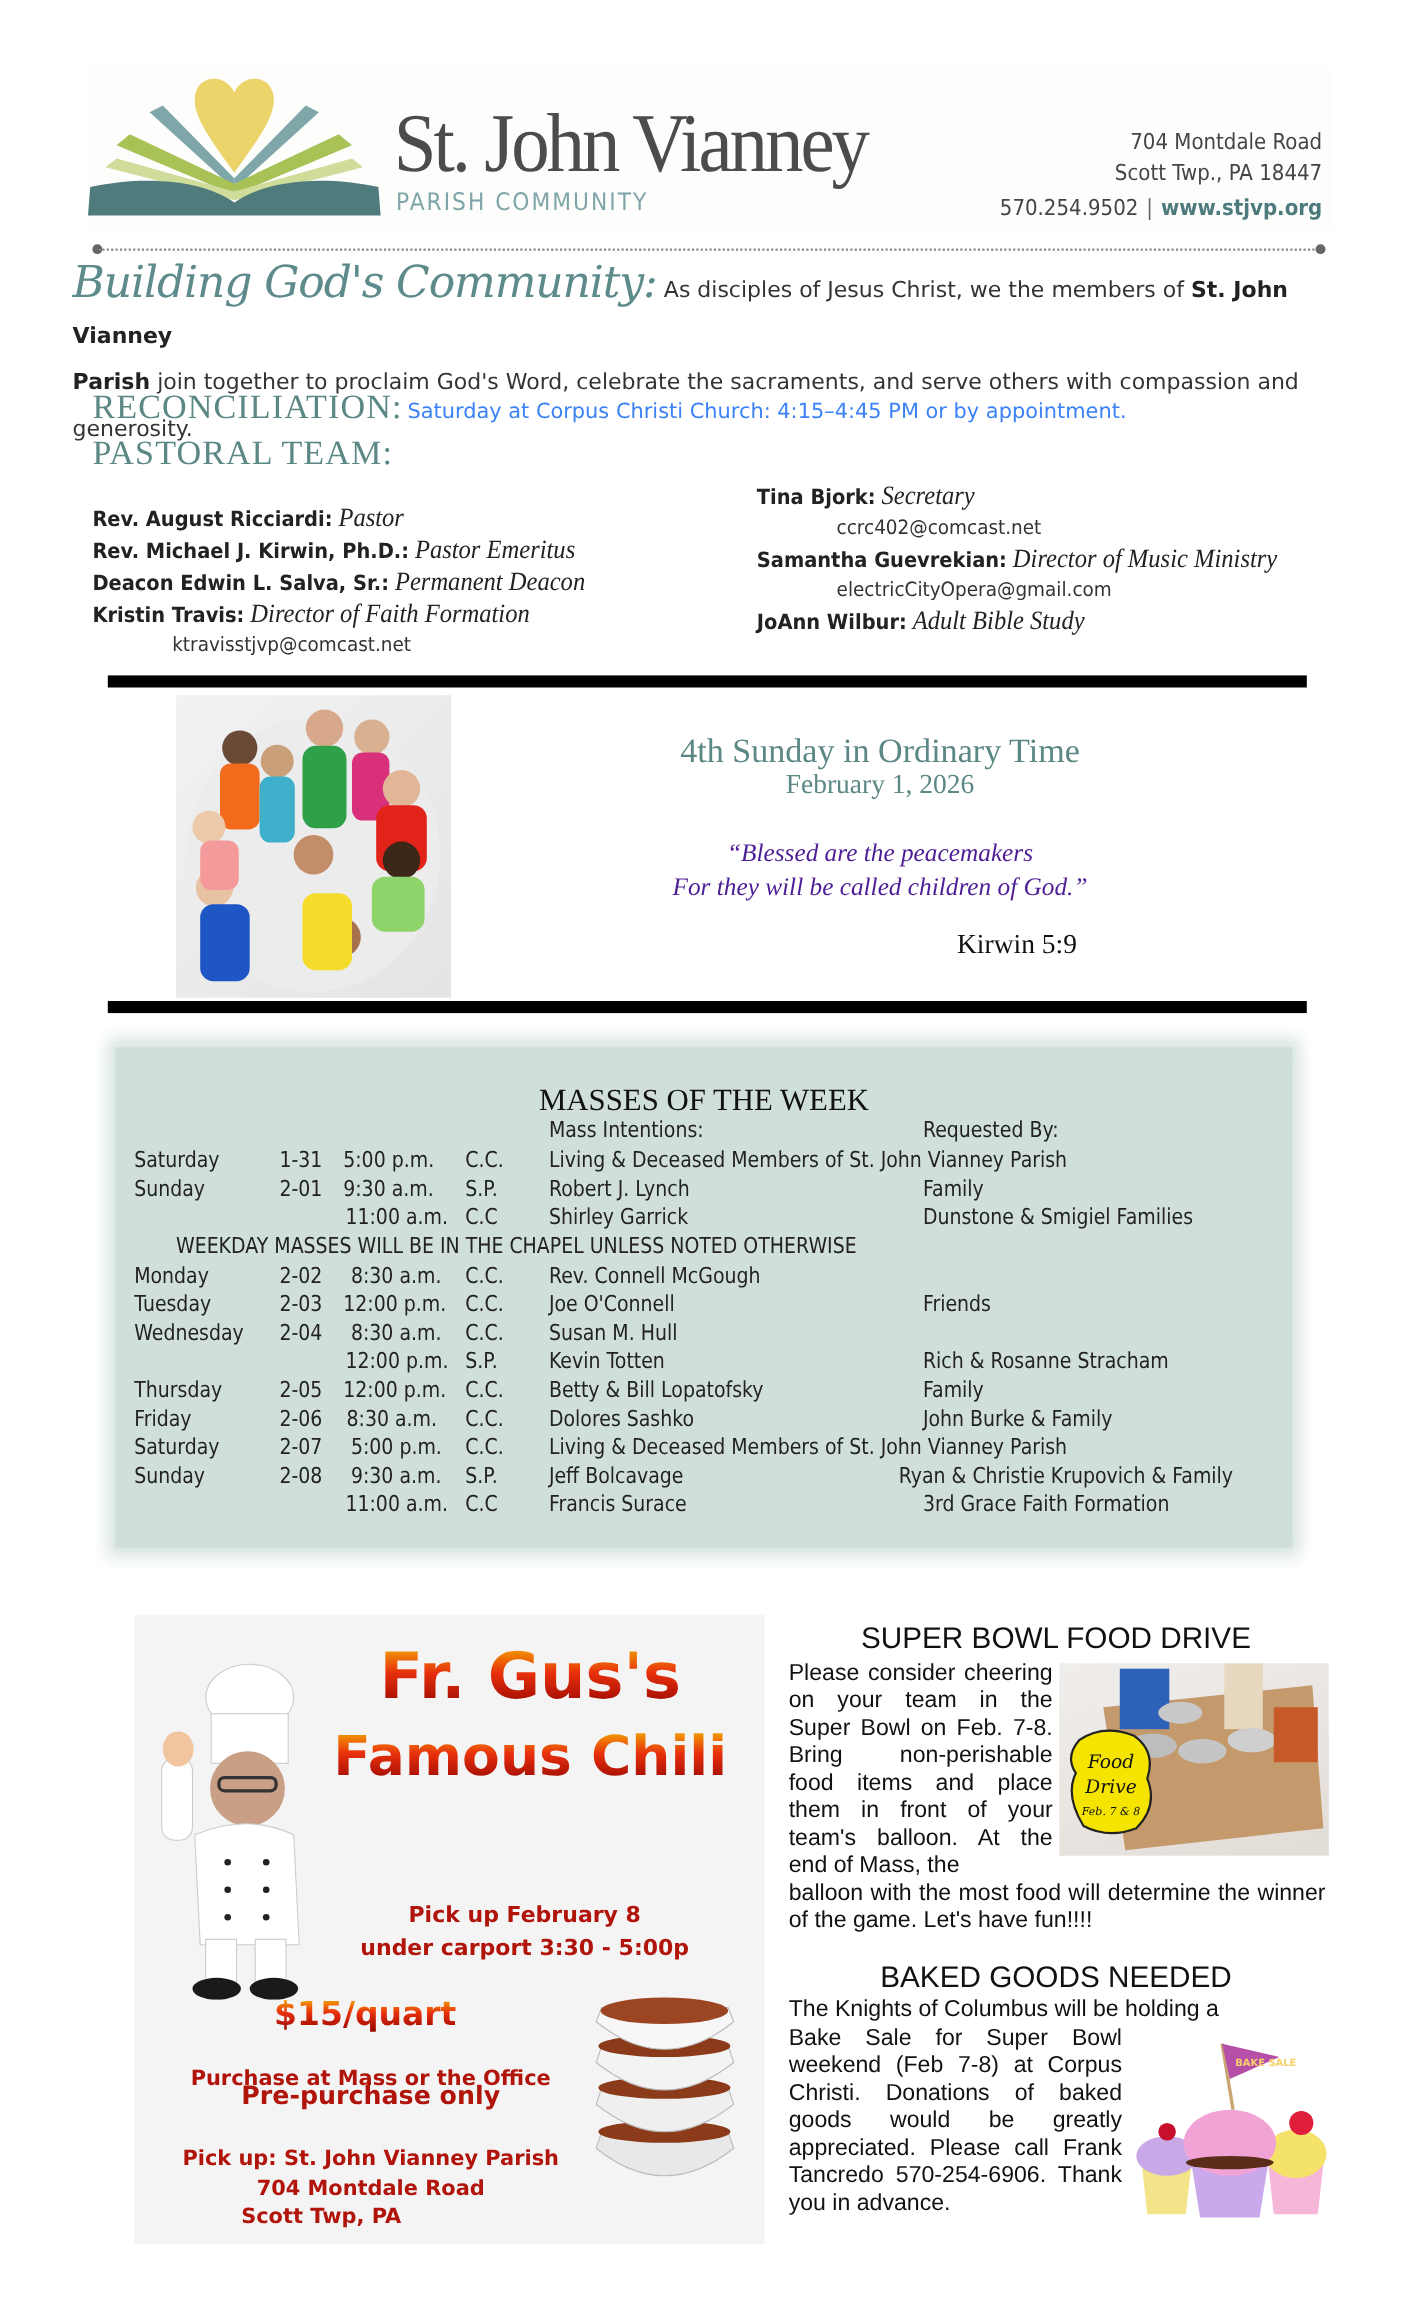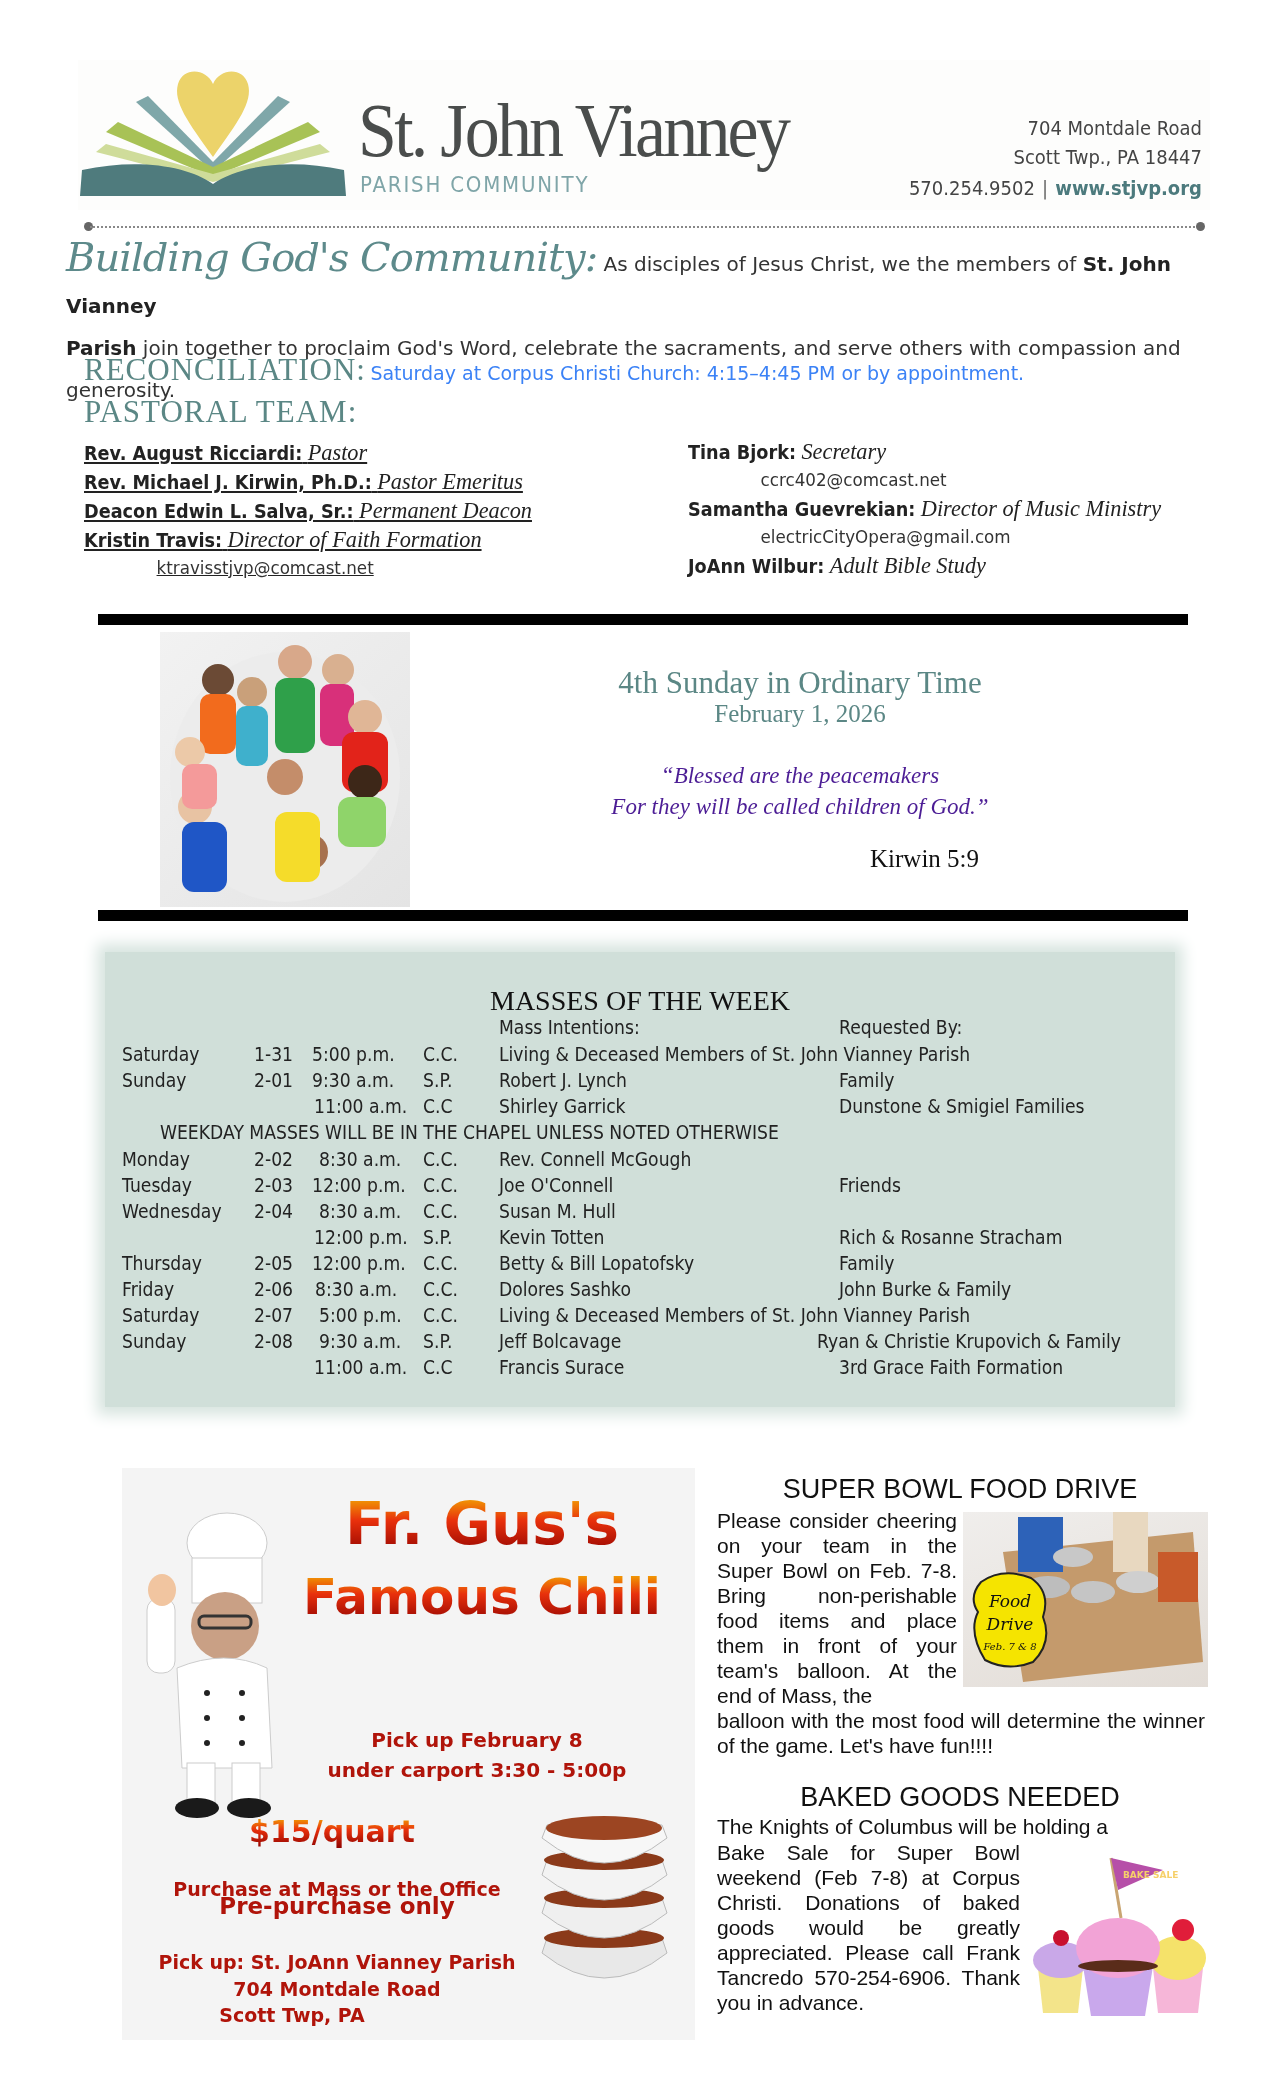--- a/index.html
+++ b/index.html
@@ -105,21 +105,21 @@
   <span class="script">Building God's Community:</span><span> As disciples of Jesus Christ, we the members of </span><b>St. John Vianney</b><br>
   <b>Parish</b><span> join together to proclaim God's Word, celebrate the sacraments, and serve others with compassion and generosity.</span>
 </div>
 
 <div class="abs" style="left:84px; top:352px; white-space:nowrap;">
   <span class="sec-head">RECONCILIATION:</span>
   <span class="recon-text">Saturday at Corpus Christi Church: 4:15–4:45 PM or by appointment.</span>
 </div>
 <div class="abs sec-head" style="left:84px; top:394px;">PASTORAL TEAM:</div>
 
-<div class="abs team" style="left:84px; top:438px; width:560px;text-decoration:underline;">
+<div class="abs team" style="left:84px; top:457px; width:560px;">
   <div class="row"><span class="nm">Rev. August Ricciardi:</span> <span class="rl">Pastor</span></div>
   <div class="row"><span class="nm">Rev. Michael J. Kirwin, Ph.D.:</span> <span class="rl">Pastor Emeritus</span></div>
   <div class="row"><span class="nm">Deacon Edwin L. Salva, Sr.:</span> <span class="rl">Permanent Deacon</span></div>
   <div class="row"><span class="nm">Kristin Travis:</span> <span class="rl">Director of Faith Formation</span></div>
   <div class="row em">ktravisstjvp@comcast.net</div>
 </div>
 
 <div class="abs team" style="left:688px; top:437px; width:530px;">
   <div class="row"><span class="nm">Tina Bjork:</span> <span class="rl">Secretary</span></div>
   <div class="row em">ccrc402@comcast.net</div>
@@ -282,21 +282,21 @@
       <ellipse cx="112" cy="300" rx="22" ry="10" fill="#1a1a1a"></ellipse>
   </svg>
 
   <div class="fly" style="left:155px; top:100px; width:410px; font-size:50px;">Famous Chili</div>
   <div class="fly" style="left:155px; top:22px; width:410px; font-size:58px;">Fr. Gus's</div>
   <div class="fly-dark" style="left:155px; top:260px; width:400px; font-size:20px;">Pick up February 8</div>
   <div class="fly-dark" style="left:155px; top:290px; width:400px; font-size:20px;">under carport 3:30 - 5:00p</div>
   <div class="fly" style="left:60px; top:346px; width:300px; font-size:30px;">$15/quart</div>
   <div class="fly-dark" style="left:15px; top:410px; width:400px; font-size:19px;">Purchase at Mass or the Office</div>
   <div class="fly-dark" style="left:15px; top:425px; width:400px; font-size:23px;">Pre-purchase only</div>
-  <div class="fly-dark" style="left:5px; top:483px; width:420px; font-size:19px;">Pick up: St. JoAnn Vianney Parish</div>
+  <div class="fly-dark" style="left:5px; top:483px; width:420px; font-size:19px;">Pick up: St. John Vianney Parish</div>
   <div class="fly-dark" style="left:15px; top:510px; width:400px; font-size:19px;">704 Montdale Road</div>
   <div class="fly-dark" style="left:-30px; top:536px; width:400px; font-size:19px;">Scott Twp, PA</div>
 
   <svg class="abs" style="left:415px; top:345px;" width="135" height="175" viewBox="0 0 135 175">
     <path d="M5 140 Q 67 190 130 140 L 125 125 L 10 125 Z" fill="#e8e8e8" stroke="#bbb"></path>
     <ellipse cx="67" cy="125" rx="60" ry="10" fill="#8b3a1a"></ellipse>
     <path d="M5 100 Q 67 150 130 100 L 125 85 L 10 85 Z" fill="#efefef" stroke="#bbb"></path>
     <ellipse cx="67" cy="85" rx="60" ry="10" fill="#8b3a1a"></ellipse>
     <path d="M5 62 Q 67 112 130 62 L 125 47 L 10 47 Z" fill="#f3f3f3" stroke="#bbb"></path>
     <ellipse cx="67" cy="47" rx="60" ry="10" fill="#8b3a1a"></ellipse>

